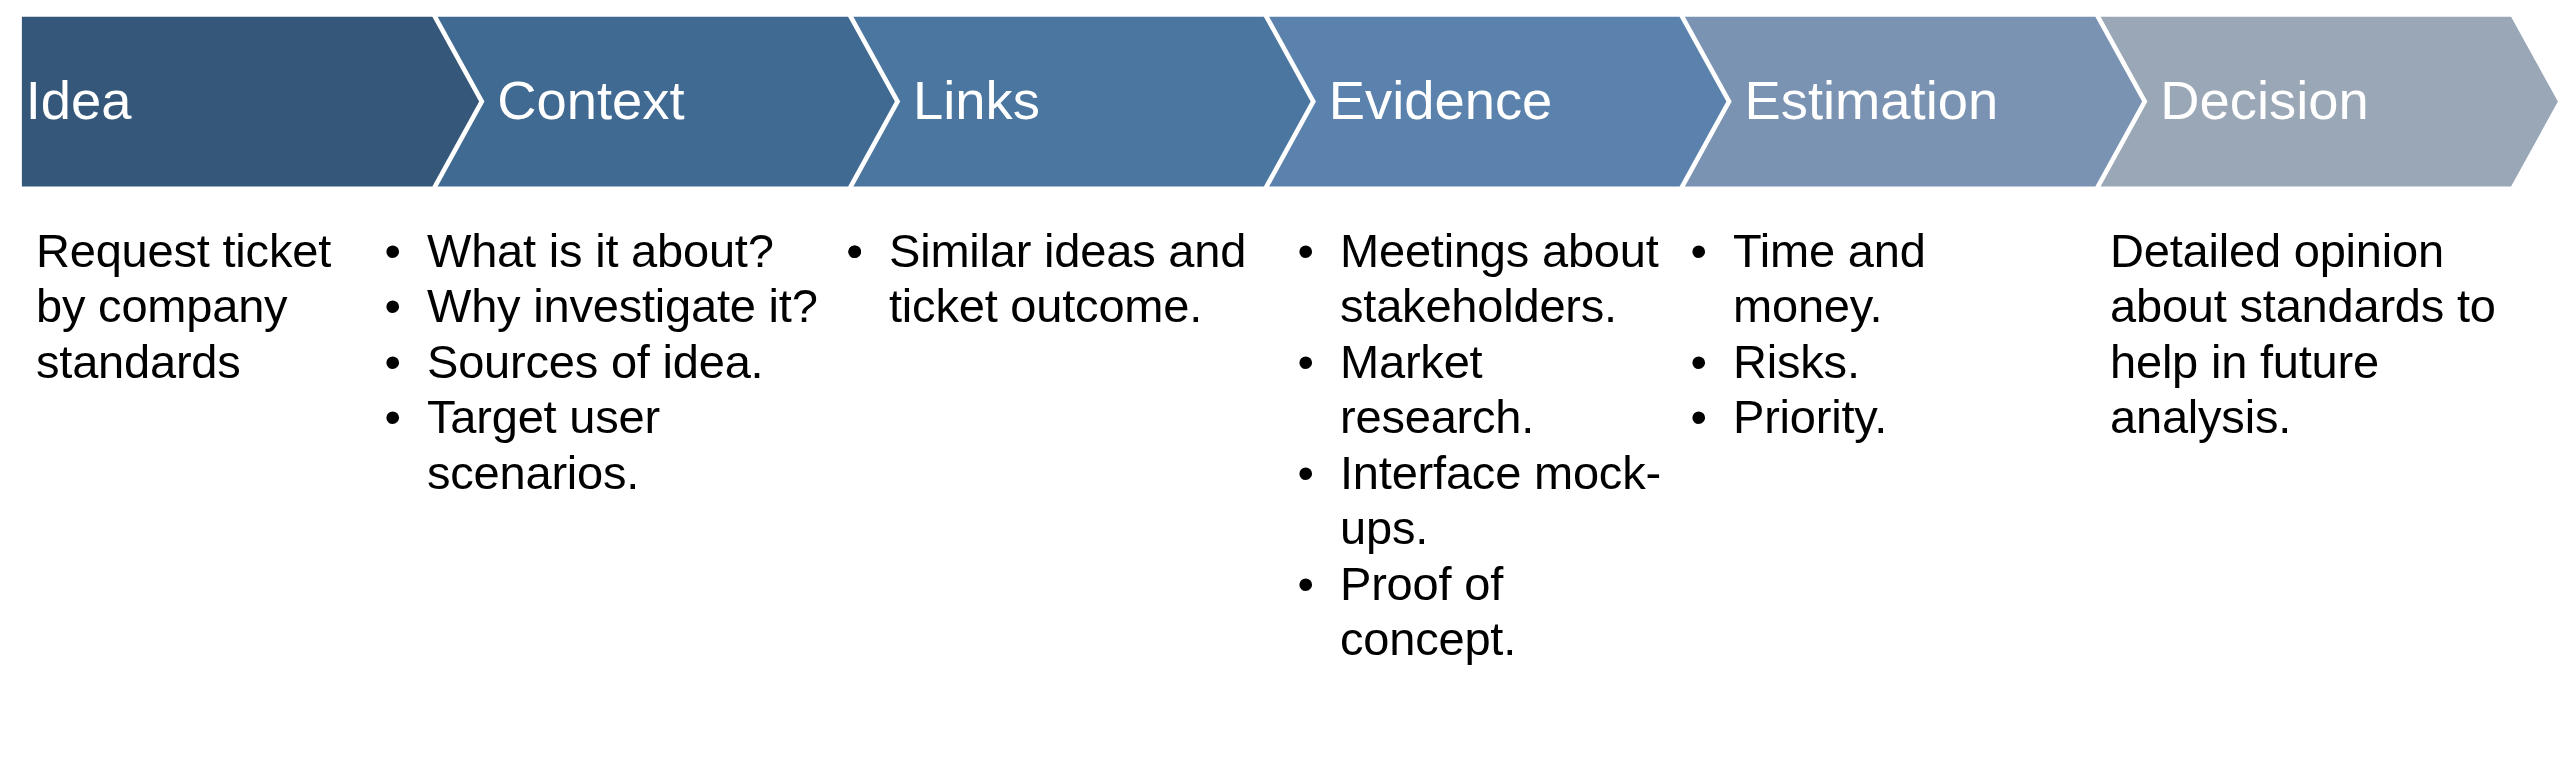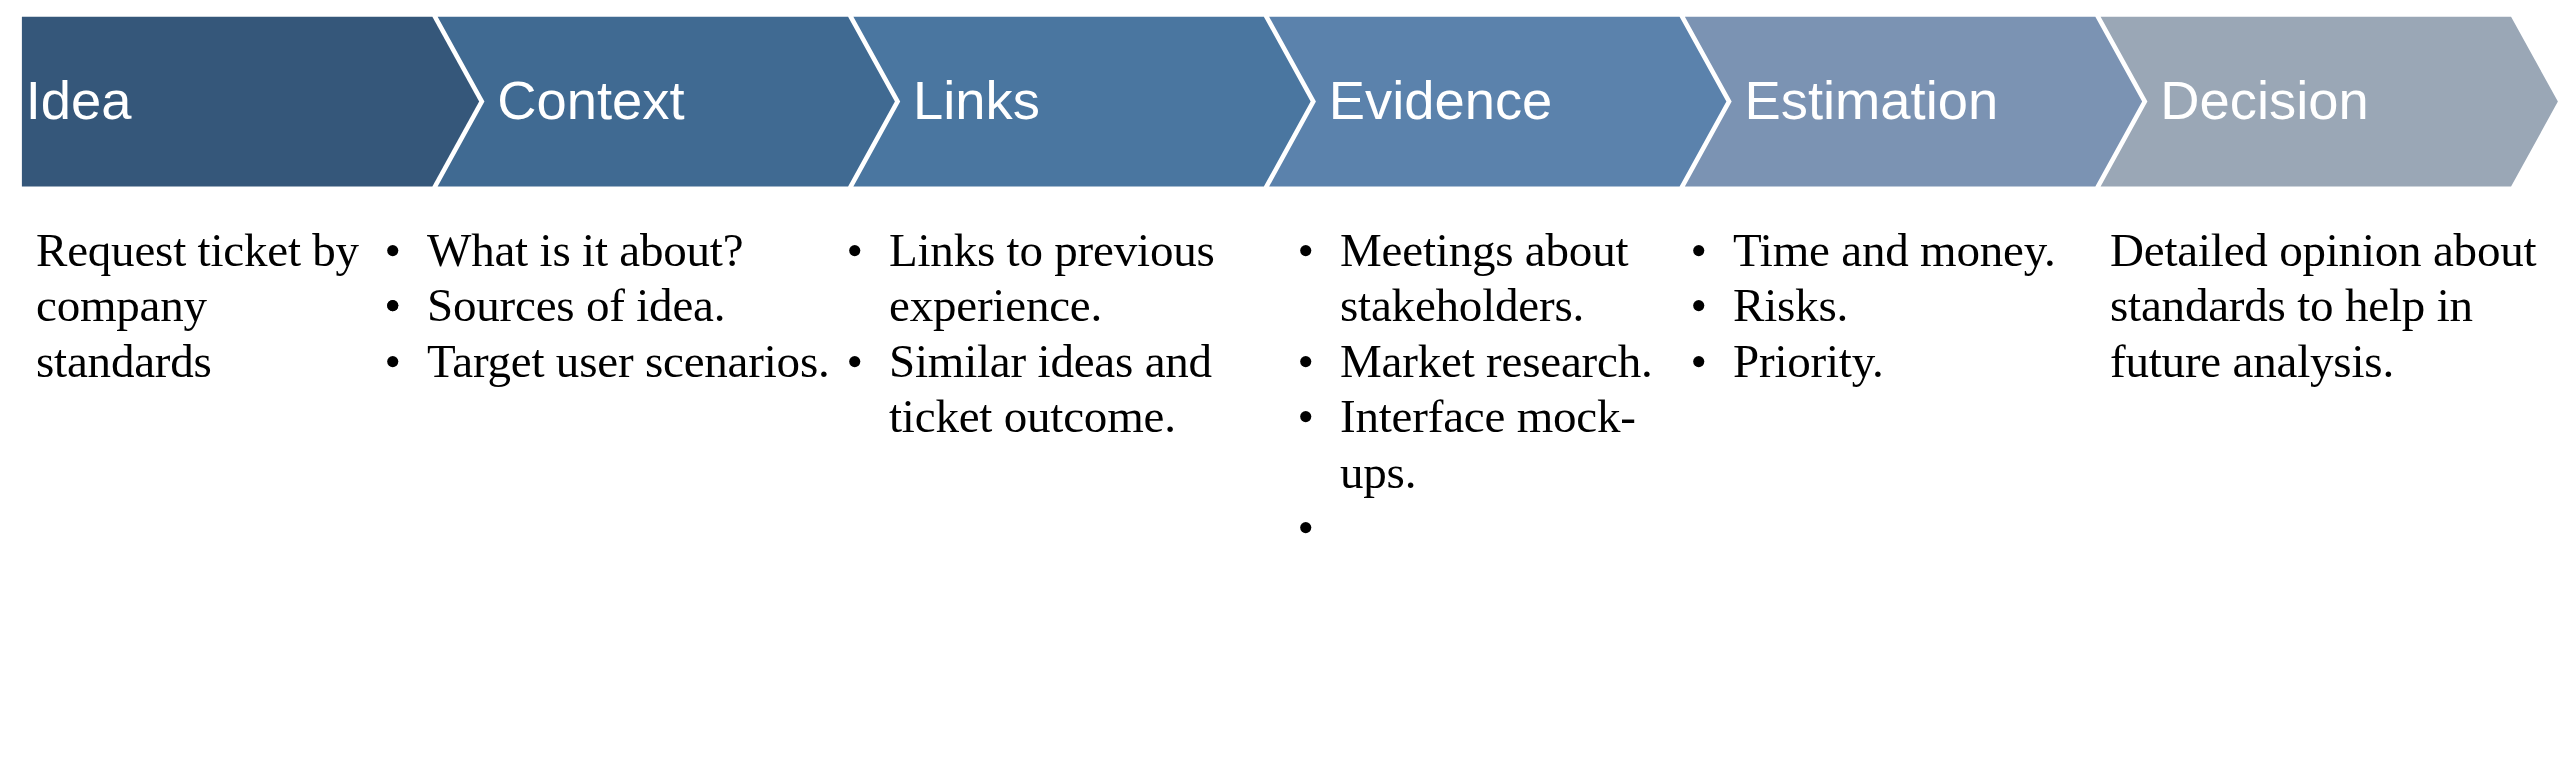--- a/index.html
+++ b/index.html
@@ -48,21 +48,20 @@
     left: 0;
     top: 223px;
     width: 2576px;
     height: 528px;
     display: flex;
     align-items: flex-start;
   }
   .col {
     box-sizing: border-box;
     flex: 0 0 auto;
-    font-family: Liberation Serif, serif;
   }
   .col-plain {
     padding-left: 36px;
     padding-right: 13.6px;
   }
   .col-bullets {
     padding-left: 0;
     padding-right: 7.5px;
   }
   .plain-text {
@@ -139,37 +138,37 @@
     </svg>
   </div>
 
   <div id="columns">
       <div class="col col-plain" style="width: 377px;">
         <div class="plain-text">Request ticket by company standards</div>
       </div>
       <div class="col col-bullets" style="width: 462px;">
         <ul class="bullets">
           <li><span class="bullet-dot">•</span><span class="li-text">What is it about?</span></li>
-          <li><span class="bullet-dot">•</span></li>
+          <li><span class="bullet-dot">•</span><span class="li-text">Why investigate it?</span></li>
           <li><span class="bullet-dot">•</span><span class="li-text">Sources of idea.</span></li>
           <li><span class="bullet-dot">•</span><span class="li-text">Target user scenarios.</span></li>
         </ul>
       </div>
       <div class="col col-bullets" style="width: 451px;">
         <ul class="bullets">
-          <li><span class="bullet-dot">•</span><span class="li-text">Links to previous experience.</span></li>
+          <li><span class="bullet-dot">•</span></li>
           <li><span class="bullet-dot">•</span><span class="li-text">Similar ideas and ticket outcome.</span></li>
         </ul>
       </div>
       <div class="col col-bullets" style="width: 393px;">
         <ul class="bullets">
           <li><span class="bullet-dot">•</span><span class="li-text">Meetings about stakeholders.</span></li>
           <li><span class="bullet-dot">•</span><span class="li-text">Market research.</span></li>
           <li><span class="bullet-dot">•</span><span class="li-text">Interface mock-ups.</span></li>
-          <li><span class="bullet-dot">•</span></li>
+          <li><span class="bullet-dot">•</span><span class="li-text">Proof of concept.</span></li>
         </ul>
       </div>
       <div class="col col-bullets" style="width: 391px;">
         <ul class="bullets">
           <li><span class="bullet-dot">•</span><span class="li-text">Time and money.</span></li>
           <li><span class="bullet-dot">•</span><span class="li-text">Risks.</span></li>
           <li><span class="bullet-dot">•</span><span class="li-text">Priority.</span></li>
         </ul>
       </div>
       <div class="col col-plain" style="width: 483px;">

